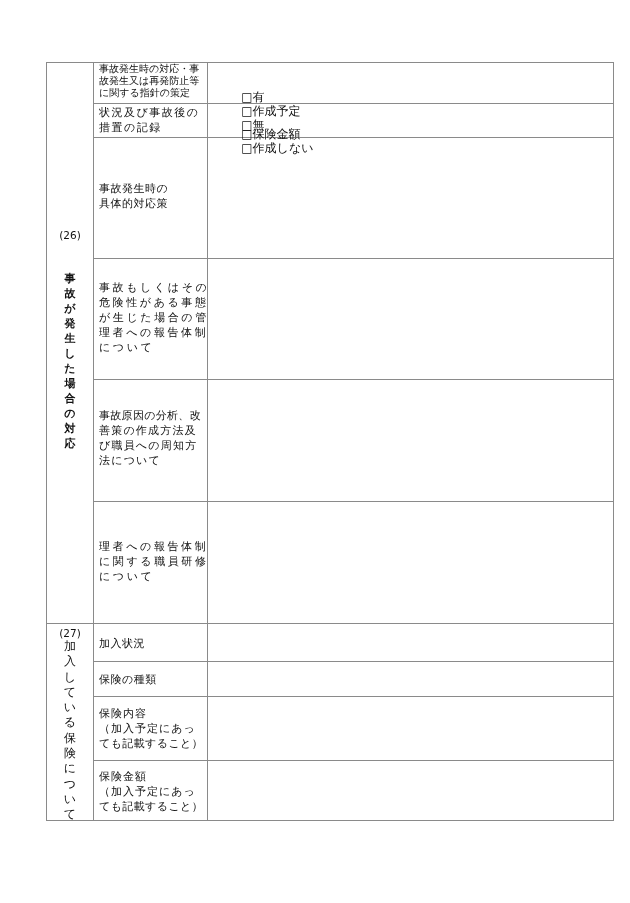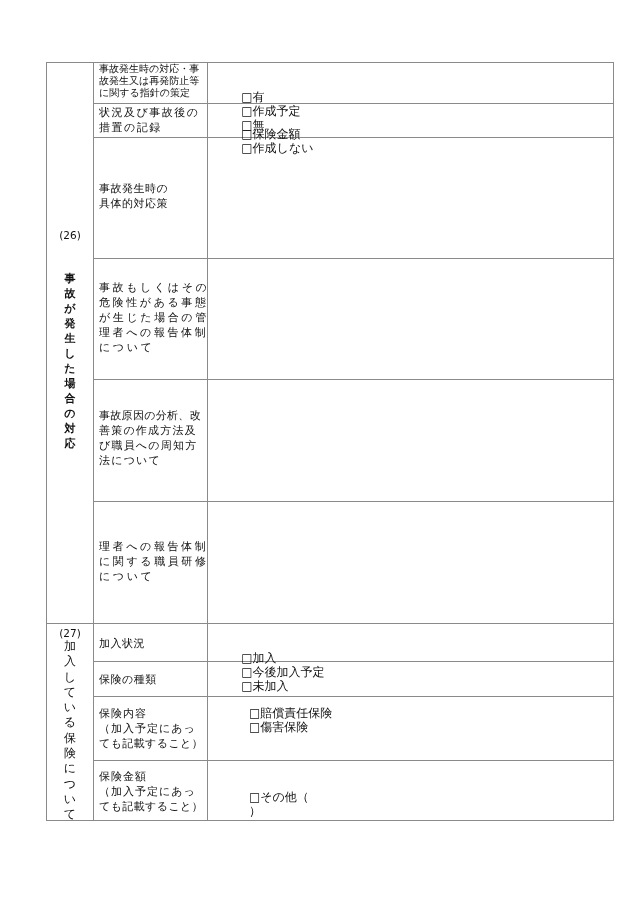--- a/index.html
+++ b/index.html
@@ -121,38 +121,23 @@
       <span>に</span>
       <span>つ</span>
       <span>い</span>
       <span>て</span>
     </div>
   </div>
 
   <div class="cell label" style="left:52px; top:573px; width:108px;">
     <div>加入状況</div>
   </div>
-  <div class="cell opts" style="left:179px; top:574px;">
-    <span class="opt" style="width:70px;">□加入</span>
-    <span class="opt" style="width:129px;">□今後加入予定</span>
-    <span class="opt">□未加入</span>
-  </div>
 
   <div class="cell label" style="left:52px; top:609px; width:108px;">
     <div>保険の種類</div>
-  </div>
-  <div class="cell opts" style="left:179px; top:601px;">
-    <div>
-      <span class="opt" style="width:117px;">□賠償責任保険</span>
-      <span class="opt">□傷害保険</span>
-    </div>
-    <div>
-      <span class="opt" style="width:183px;">□その他（</span>
-      <span class="opt">）</span>
-    </div>
   </div>
 
   <div class="cell label" style="left:52px; top:643px; width:112px; letter-spacing:1px;">
     <div>保険内容</div>
     <div>（加入予定にあっ</div>
     <div style="letter-spacing:0.4px;">ても記載すること）</div>
   </div>
   <div class="cell" style="left:161px; top:634px; width:406px; height:63px;"></div>
 
   <div class="cell label" style="left:52px; top:706px; width:112px; letter-spacing:1px;">

